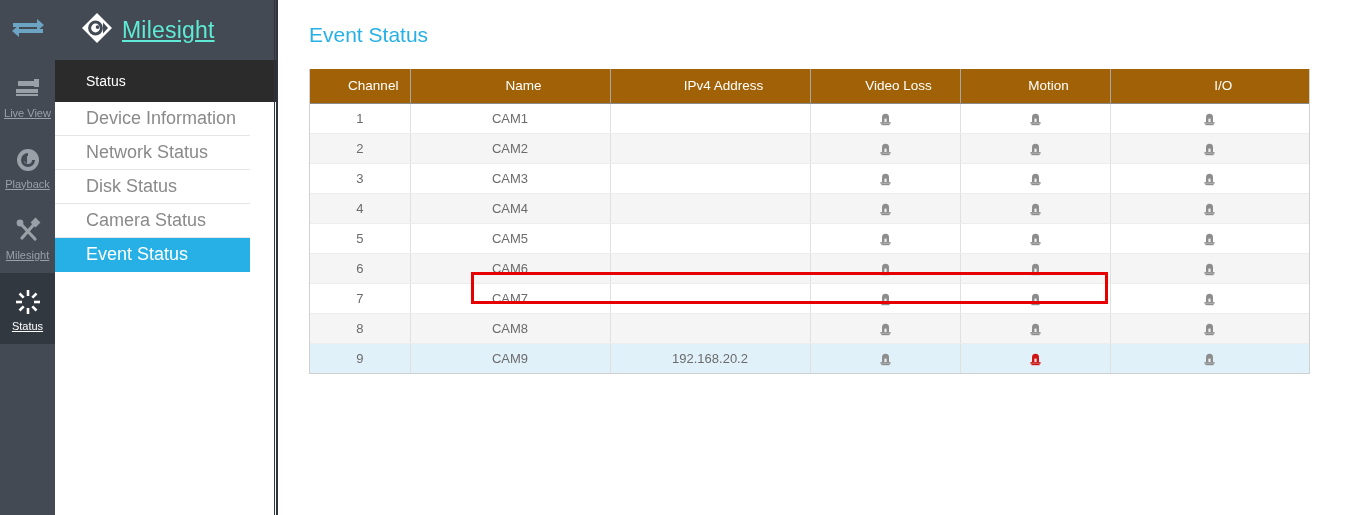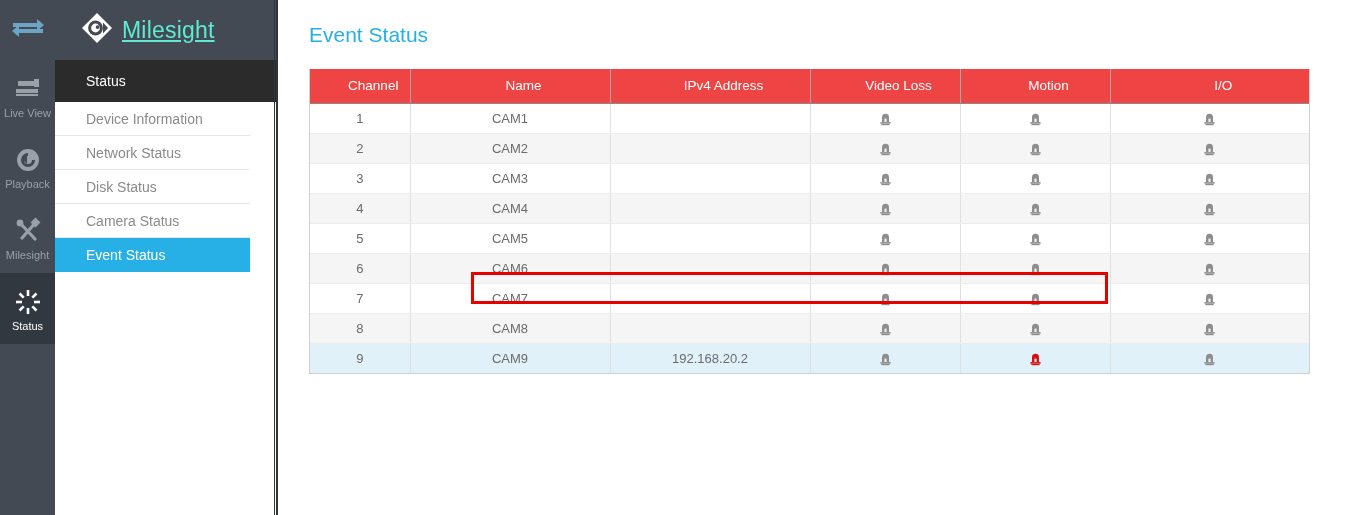--- a/index.html
+++ b/index.html
@@ -37,21 +37,21 @@
     font-size: 11px;
     cursor: pointer;
     user-select: none;
   }
   .rail-item.active { background: #32383f; color: #ffffff; }
   .rail-item .glyph {
     height: 32px; width: 40px;
     display: flex; align-items: center; justify-content: center;
     margin-bottom: 2px;
   }
-  .rail-item .lbl { line-height: 12px; }
+  .rail-item .lbl { line-height: 12px; text-decoration: underline; }
   .rail-item.active .lbl { color: #ffffff; }
 
   
   .menu {
     position: absolute; left: 55px; top: 0;
     width: 221px; height: 515px;
     background: #ffffff;
   }
   .menu-brand {
     height: 60px; width: 221px;
@@ -73,21 +73,21 @@
     display: flex; align-items: center;
     padding-left: 31px;
     color: #ffffff;
     font-size: 14px;
   }
   .menu-item {
     height: 34px; width: 195px;
     display: flex; align-items: center;
     padding-left: 31px;
     color: #8a8a8a;
-    font-size: 14px;
+    font-size: 18px;
     border-bottom: 1px solid #e6e6e6;
     background: #ffffff;
     cursor: pointer;
   }
   .menu-item.active {
     background: #27b0e6;
     color: #ffffff;
     border-bottom: 1px solid #27b0e6;
   }
   .menu-divider-v {
@@ -121,21 +121,21 @@
     border: 1px solid #d0d0d0;
     border-top: none;
   }
   table.status {
     border-collapse: collapse;
     table-layout: fixed;
     width: 999px;
     font-size: 13px;
   }
   table.status th {
-    background: #ef4444;
+    background: #a16207;
     color: #ffffff;
     font-weight: 400;
     height: 34px;
     font-size: 13.5px;
     border-right: 1px solid #a6a6a6;
     border-bottom: 1px solid #8a8a8a;
     text-align: center;
     padding-left: 28px;
   }
   table.status th:last-child { border-right: none; }

